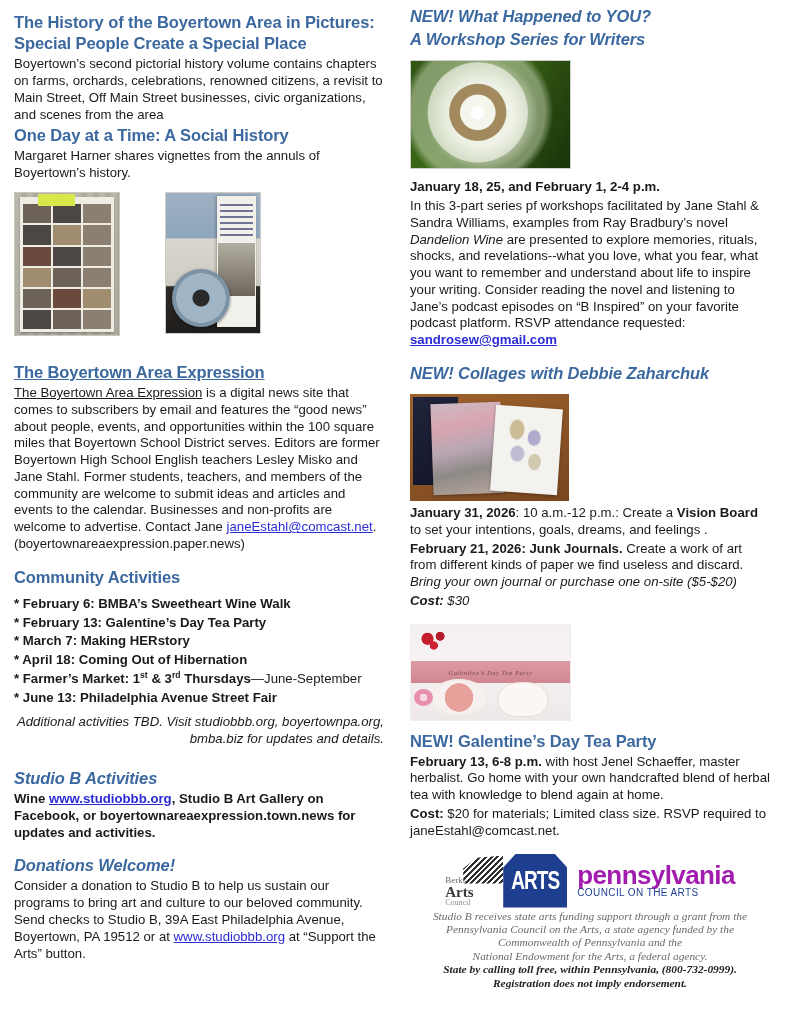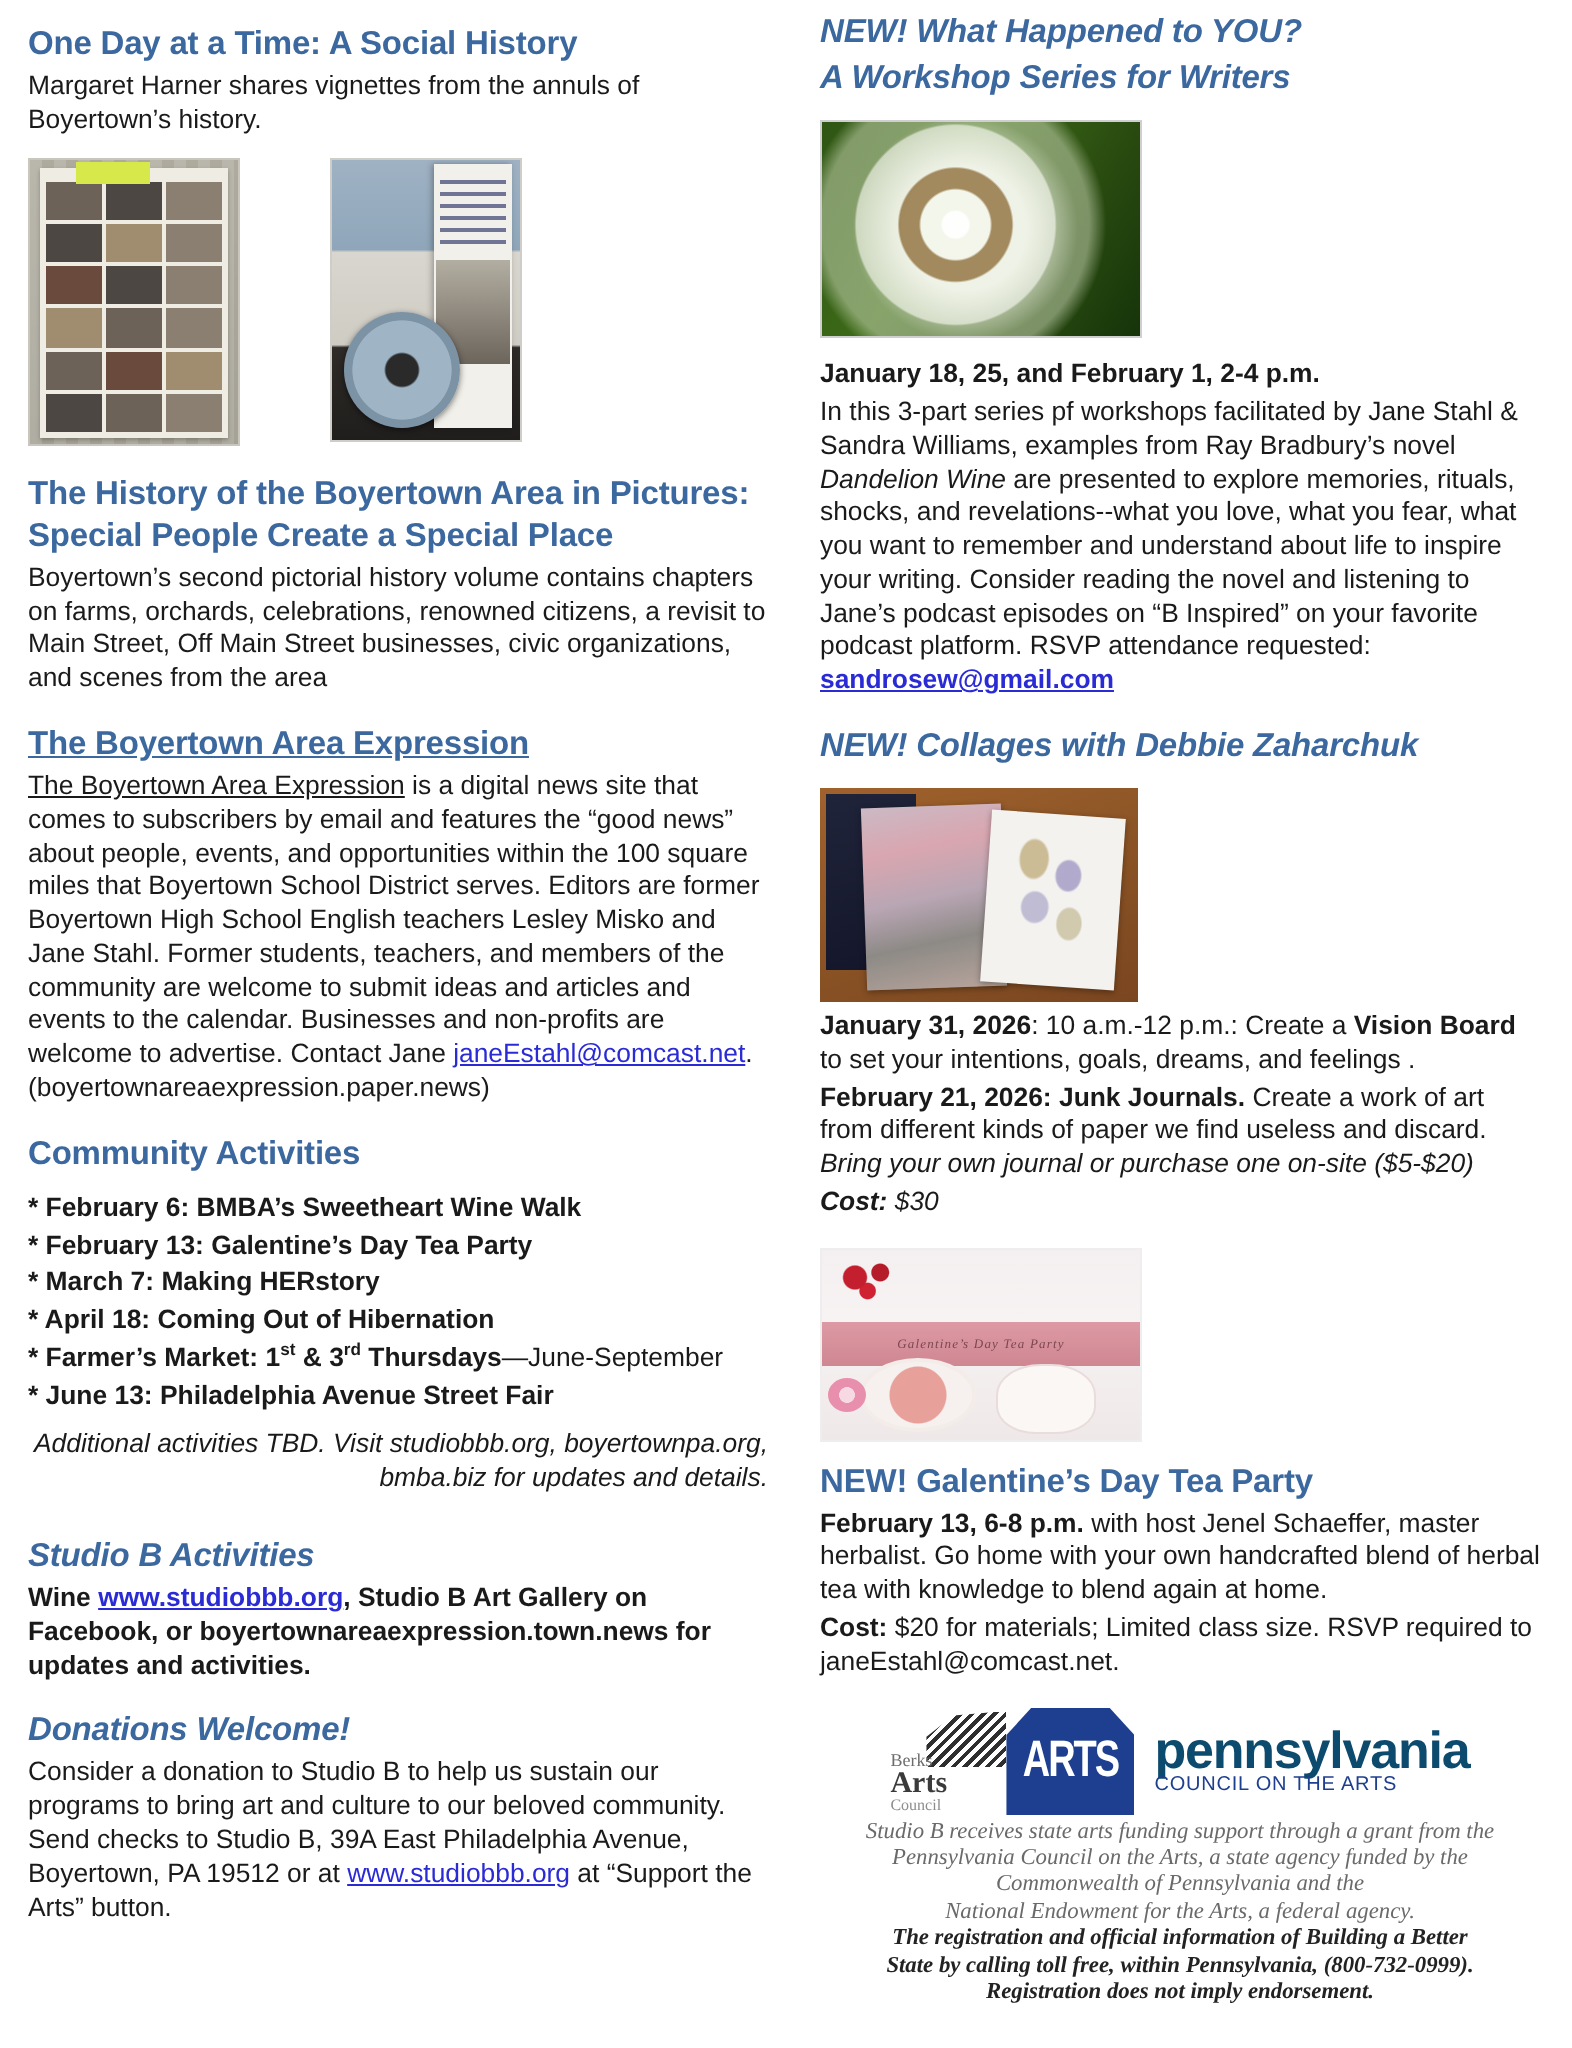--- a/index.html
+++ b/index.html
@@ -198,36 +198,41 @@
     width:64px;height:54px;margin:0 6px 0 -4px;
     background:#1e3f8f;
     clip-path:polygon(20% 0,80% 0,100% 26%,100% 100%,0 100%,0 26%);
     display:flex;align-items:center;justify-content:center;
   }
   .keystone .arts{
     color:#ffffff;font-weight:bold;font-size:19px;letter-spacing:-1px;
     font-family:"Liberation Sans",sans-serif;transform:scaleY(1.35);
   }
   .pa-text{display:flex;flex-direction:column;justify-content:center;}
-  .pa-text .pa1{color:#0c4a6e;font-weight:bold;font-size:26px;line-height:.95;letter-spacing:-.6px;}
+  .pa-text .pa1{color:#a21caf;font-weight:bold;font-size:26px;line-height:.95;letter-spacing:-.6px;}
   .pa-text .pa2{color:#1e3f8f;font-size:10px;letter-spacing:.4px;font-weight:normal;}
 
   .legal{
     font-family:"Liberation Serif", serif;
     text-align:center;font-size:11.4px;line-height:1.18;color:#6a6a6a;font-style:italic;
     margin:0;
   }
   .legal.dark{color:#222;font-weight:bold;}
 </style>
 </head>
 <body>
 
 <div class="page">
 
   <div class="col col-left">
+
+    <section>
+      <h2 class="head">The History of the Boyertown Area in Pictures: Special People Create a Special Place</h2>
+      <p class="body">Boyertown’s second pictorial history volume contains chapters on farms, orchards, celebrations, renowned citizens, a revisit to Main Street, Off Main Street businesses, civic organizations, and scenes from the area</p>
+    </section>
 
     <section>
       <h2 class="head">One Day at a Time: A Social History</h2>
       <p class="body">Margaret Harner shares vignettes from the annuls of Boyertown’s history.</p>
 
       <div class="img-row">
         <div class="photo photo-scrapbook">
           <div class="sticky"></div>
           <div class="grid">
             <i></i>
@@ -251,25 +256,20 @@
           </div>
         </div>
         <div class="photo photo-book">
           <div class="cover">
             <div class="t"></div>
               <div class="ph"></div>
           </div>
           <div class="cd"></div>
         </div>
       </div>
-    </section>
-
-    <section>
-      <h2 class="head">The History of the Boyertown Area in Pictures: Special People Create a Special Place</h2>
-      <p class="body">Boyertown’s second pictorial history volume contains chapters on farms, orchards, celebrations, renowned citizens, a revisit to Main Street, Off Main Street businesses, civic organizations, and scenes from the area</p>
     </section>
 
     <div class="spacer-md"></div>
 
     <section>
       <h2 class="head underline">The Boyertown Area Expression</h2>
       <p class="body tight"><span class="u">The Boyertown Area Expression</span><span> is a digital news site that comes to subscribers by email and features the “good news” about people, events, and opportunities within the 100 square miles that Boyertown School District serves. Editors are former Boyertown High School English teachers Lesley Misko and Jane Stahl. Former students, teachers, and members of the community are welcome to submit ideas and articles and events to the calendar. Businesses and non-profits are welcome to advertise. Contact Jane </span><a class="link" href="#">janeEstahl@comcast.net</a><span>.</span></p>
       <p class="body">(boyertownareaexpression.paper.news)</p>
     </section>
 
@@ -366,19 +366,18 @@
         <div class="pa-text">
           <span class="pa1">pennsylvania</span>
           <span class="pa2">COUNCIL ON THE ARTS</span>
         </div>
       </div>
 
       <p class="legal">Studio B receives state arts funding support through a grant from the</p>
       <p class="legal">Pennsylvania Council on the Arts, a state agency funded by the</p>
       <p class="legal">Commonwealth of Pennsylvania and the</p>
       <p class="legal">National Endowment for the Arts, a federal agency.</p>
-      <p class="legal dark">The registration and official information of Building a Better</p>
       <p class="legal dark">State by calling toll free, within Pennsylvania, (800-732-0999).</p>
       <p class="legal dark">Registration does not imply endorsement.</p>
     </section>
 
   </div>
 </div>
 
 </body></html>

